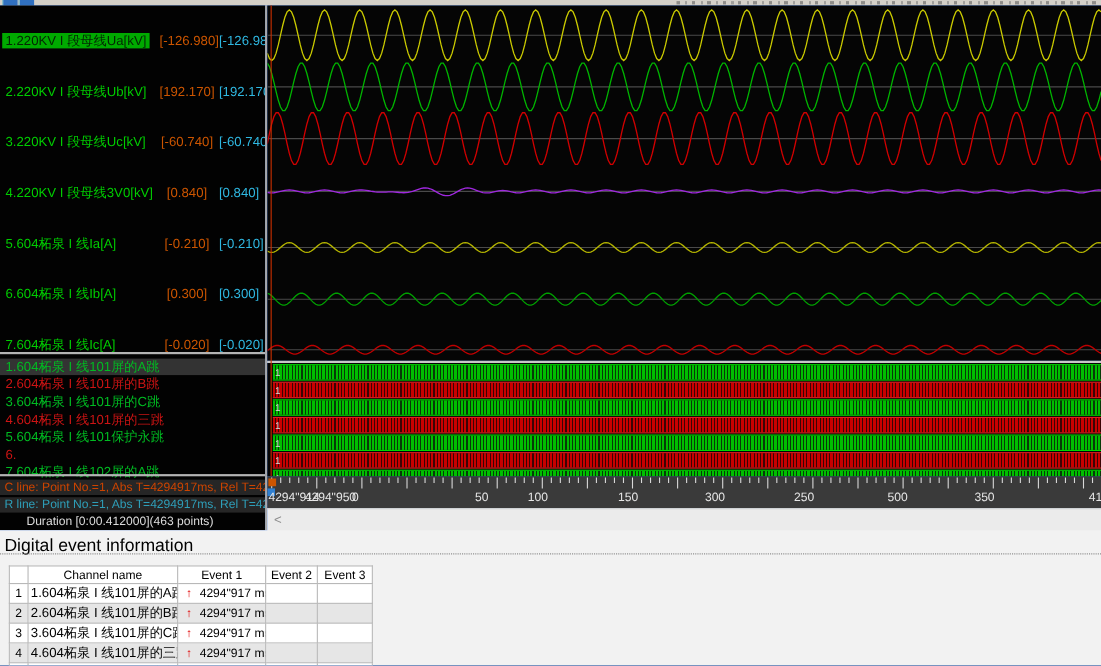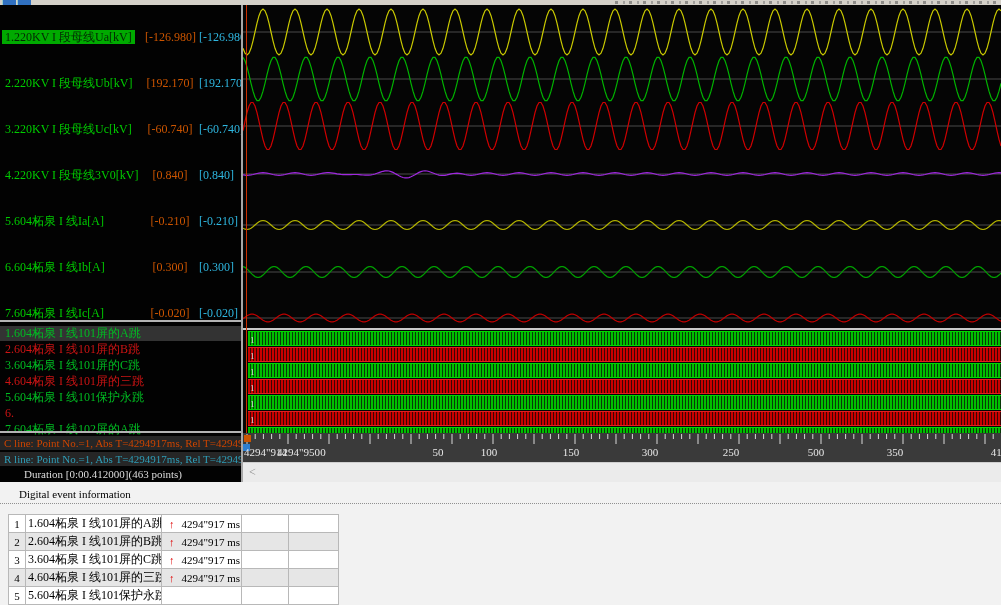--- a/index.html
+++ b/index.html
@@ -1,17 +1,17 @@
 <!DOCTYPE html>
 <html><head>
 <meta charset="utf-8">
 <style>
   html,body{margin:0;padding:0;background:#888;}
   .app{position:relative;width:1001px;height:605px;background:#3b82f6;overflow:hidden;
-       font-family:Liberation Serif, serif;-webkit-font-smoothing:none;}
+       font-family:Liberation Sans, sans-serif;-webkit-font-smoothing:none;}
   .abs{position:absolute;}
 
   
   .topstrip{left:0;top:0;width:1001px;height:5px;background:#d4d0c8;}
   .tool-ico{top:0;height:5px;width:13px;background:#3070c0;border-left:1px solid #9cc;}
   .title-sliver{left:615px;top:1px;width:386px;height:3px;opacity:.55;
     background:repeating-linear-gradient(90deg,#555 0 3px,transparent 3px 8px,#777 8px 10px,transparent 10px 14px);}
 
   
   .left-panel{left:0;top:5px;width:241px;height:477px;background:#020202;overflow:hidden;}
@@ -48,21 +48,21 @@
   .ax-label{position:absolute;top:13px;font-size:11px;color:#e6e6e6;white-space:nowrap;}
   .c-handle{position:absolute;left:1px;top:2px;width:7px;height:7px;background:#cc5500;}
   .r-handle{position:absolute;left:0px;top:11px;width:7px;height:7px;background:#2f7fd0;}
 
   
   .h-scroll{left:243px;top:462px;width:758px;height:20px;background:#ebebeb;border-top:1px solid #d0d0d0;}
   .scroll-left{position:absolute;left:6px;top:2px;color:#8a8a8a;font-size:12px;}
 
   
   .bottom-panel{left:0;top:482px;width:1001px;height:123px;background:#f2f2f2;color:#000;}
-  .dei-title{position:absolute;left:19px;top:6px;font-size:11px;color:#000;}
+  .dei-title{position:absolute;left:4px;top:6px;font-size:16px;color:#000;}
   .dei-rule{position:absolute;left:0;top:21px;width:1001px;border-top:1px dotted #909090;}
   table.events{position:absolute;left:8px;top:32px;border-collapse:collapse;table-layout:fixed;width:330px;
                font-size:11px;background:#fff;border:1px solid #505050;}
   table.events td{border:1px solid #b8b8b8;height:15px;padding:0 2px;white-space:nowrap;overflow:hidden;}
   table.events tr.alt td{background:#e6e6e6;}
   td.c-idx{text-align:center;}
   td.c-name{font-size:12px;padding-left:4px;}
   td.c-ev{text-align:left;}
   .ev-arrow{color:#e00000;font-weight:bold;margin:0 7px 0 5px;}
   th, .hdr td{font-weight:normal;text-align:center;background:#ffffff;}
@@ -284,20 +284,27 @@
     <div class="dei-rule"></div>
     <table class="events">
       <colgroup>
           <col style="width:17px">
           <col style="width:136px">
           <col style="width:80px">
           <col style="width:47px">
           <col style="width:50px">
         </colgroup>
       <tbody id="event-tbody">
+        <tr class="hdr">
+          <td></td>
+          <td>Channel name</td>
+          <td>Event 1</td>
+          <td>Event 2</td>
+          <td>Event 3</td>
+        </tr>
       <tr>
             <td class="c-idx">1</td>
             <td class="c-name">1.604柘泉 I 线101屏的A跳</td>
             <td class="c-ev"><span class="ev-arrow">↑</span><span>4294"917 ms</span></td>
             <td></td>
             <td></td>
           </tr>
           <tr class="alt">
             <td class="c-idx">2</td>
             <td class="c-name">2.604柘泉 I 线101屏的B跳</td>

